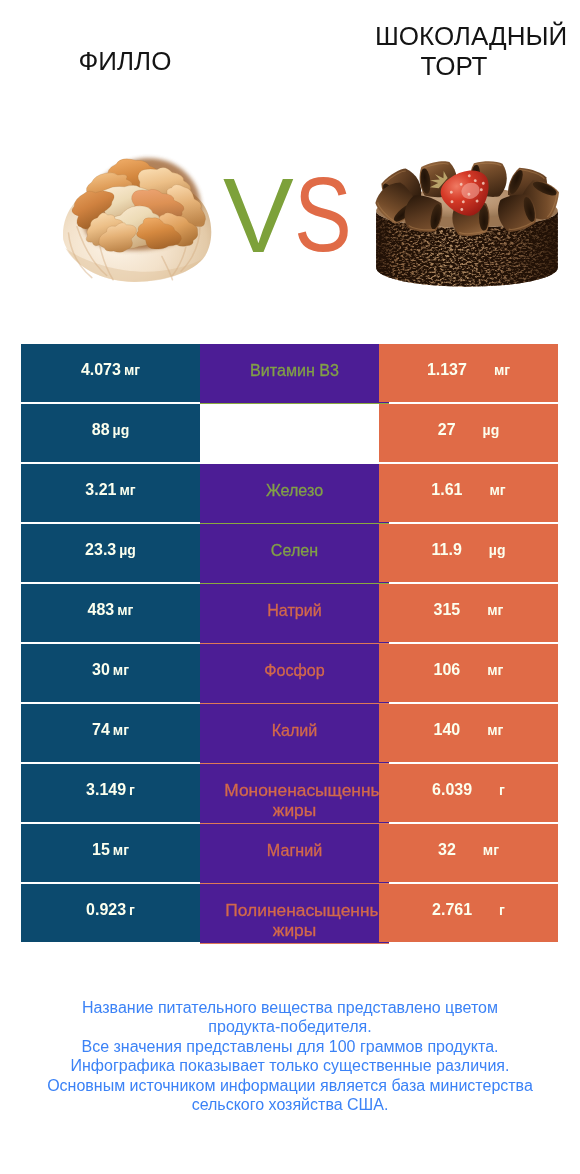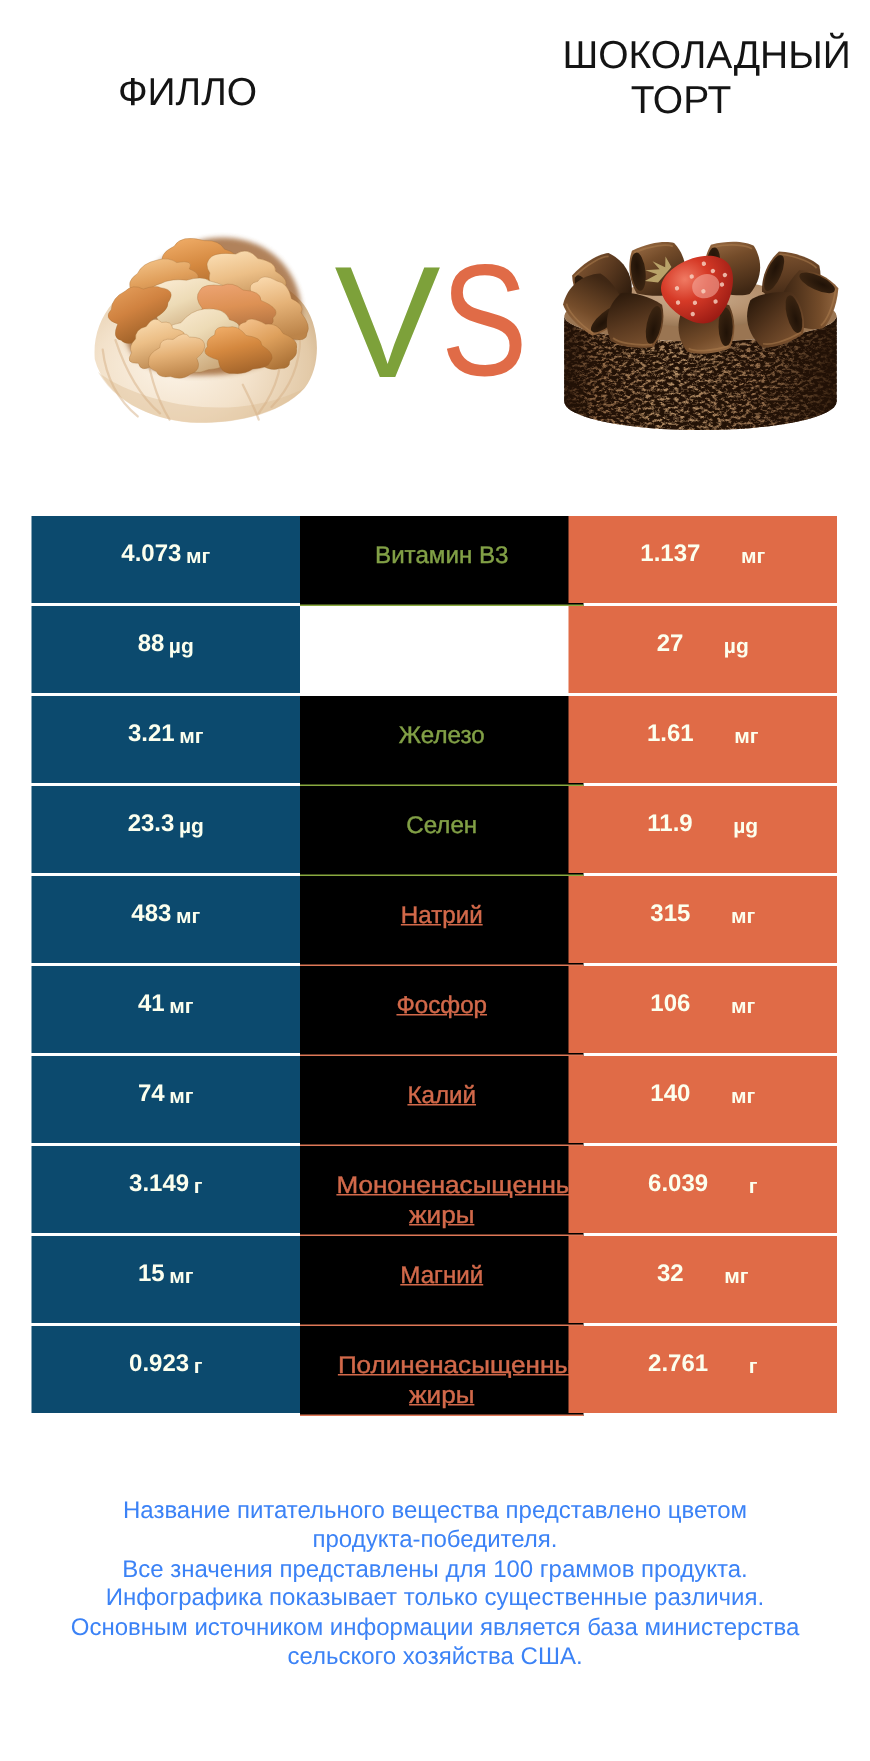--- a/index.html
+++ b/index.html
@@ -27,32 +27,32 @@
   #table{position:absolute;left:21px;top:344px;width:537px;}
   .row{position:relative;height:60px;}
   .cell-l,.cell-r{position:absolute;top:0;height:58px;width:179px;display:flex;align-items:center;
                   justify-content:center;color:#fcffee;line-height:18px;}
   .cell-l .num,.cell-r .num{position:relative;top:-3.5px;}
   .cell-l .unit,.cell-r .unit{position:relative;top:-3.5px;}
   .cell-l{left:0;background:#0c4a6e;}
   .cell-r{left:358px;background:#e06b47;gap:24px;}
   .cell-m{position:absolute;left:179px;top:0;width:189px;height:60px;box-sizing:border-box;
           border-bottom:1px solid #80a532;padding-top:15.5px;
-          text-align:center;overflow:hidden;background:#000000;}
+          text-align:center;overflow:hidden;background:#4c1d95;}
   .num{font-size:16px;font-weight:700;}
   .unit{font-size:14px;font-weight:700;margin-left:3px;}
   .lbl{font-size:16.1px;font-weight:400;line-height:20px;white-space:nowrap;display:block;}
   .lbl.two{}
   .lbl .l1{display:block;white-space:nowrap;position:relative;left:14px;
            transform:scaleX(1.08);transform-origin:center;}
   .lbl .l2{display:block;white-space:nowrap;transform:scaleX(1.08);transform-origin:center;}
   .win-g .cell-m{border-bottom-color:#8aa93f;}
   .win-g .lbl{color:#82a046;-webkit-text-stroke:0.28px #82a046;}
   .win-o .cell-m{border-bottom-color:#de7857;}
-  .win-o .lbl{color:#d2694a;text-decoration:underline;-webkit-text-stroke:0.28px #d2694a;}
+  .win-o .lbl{color:#d2694a;-webkit-text-stroke:0.28px #d2694a;}
 
   #footer{position:absolute;left:0;top:998px;width:580px;text-align:center;font-size:16px;
           line-height:19.4px;color:#3b82f6;}
 </style>
 </head>
 <body>
 
 <div id="page">
 
   <div class="title" id="title-left">ФИЛЛО</div>
@@ -315,21 +315,21 @@
         <div class="cell-m">
           <span class="lbl">Натрий</span>
         </div>
         <div class="cell-r">
           <span class="num">315</span>
           <span class="unit">мг</span>
         </div>
       </div>
       <div class="row win-o">
         <div class="cell-l">
-          <span class="num">41</span>
+          <span class="num">30</span>
           <span class="unit">мг</span>
         </div>
         <div class="cell-m">
           <span class="lbl">Фосфор</span>
         </div>
         <div class="cell-r">
           <span class="num">106</span>
           <span class="unit">мг</span>
         </div>
       </div>

